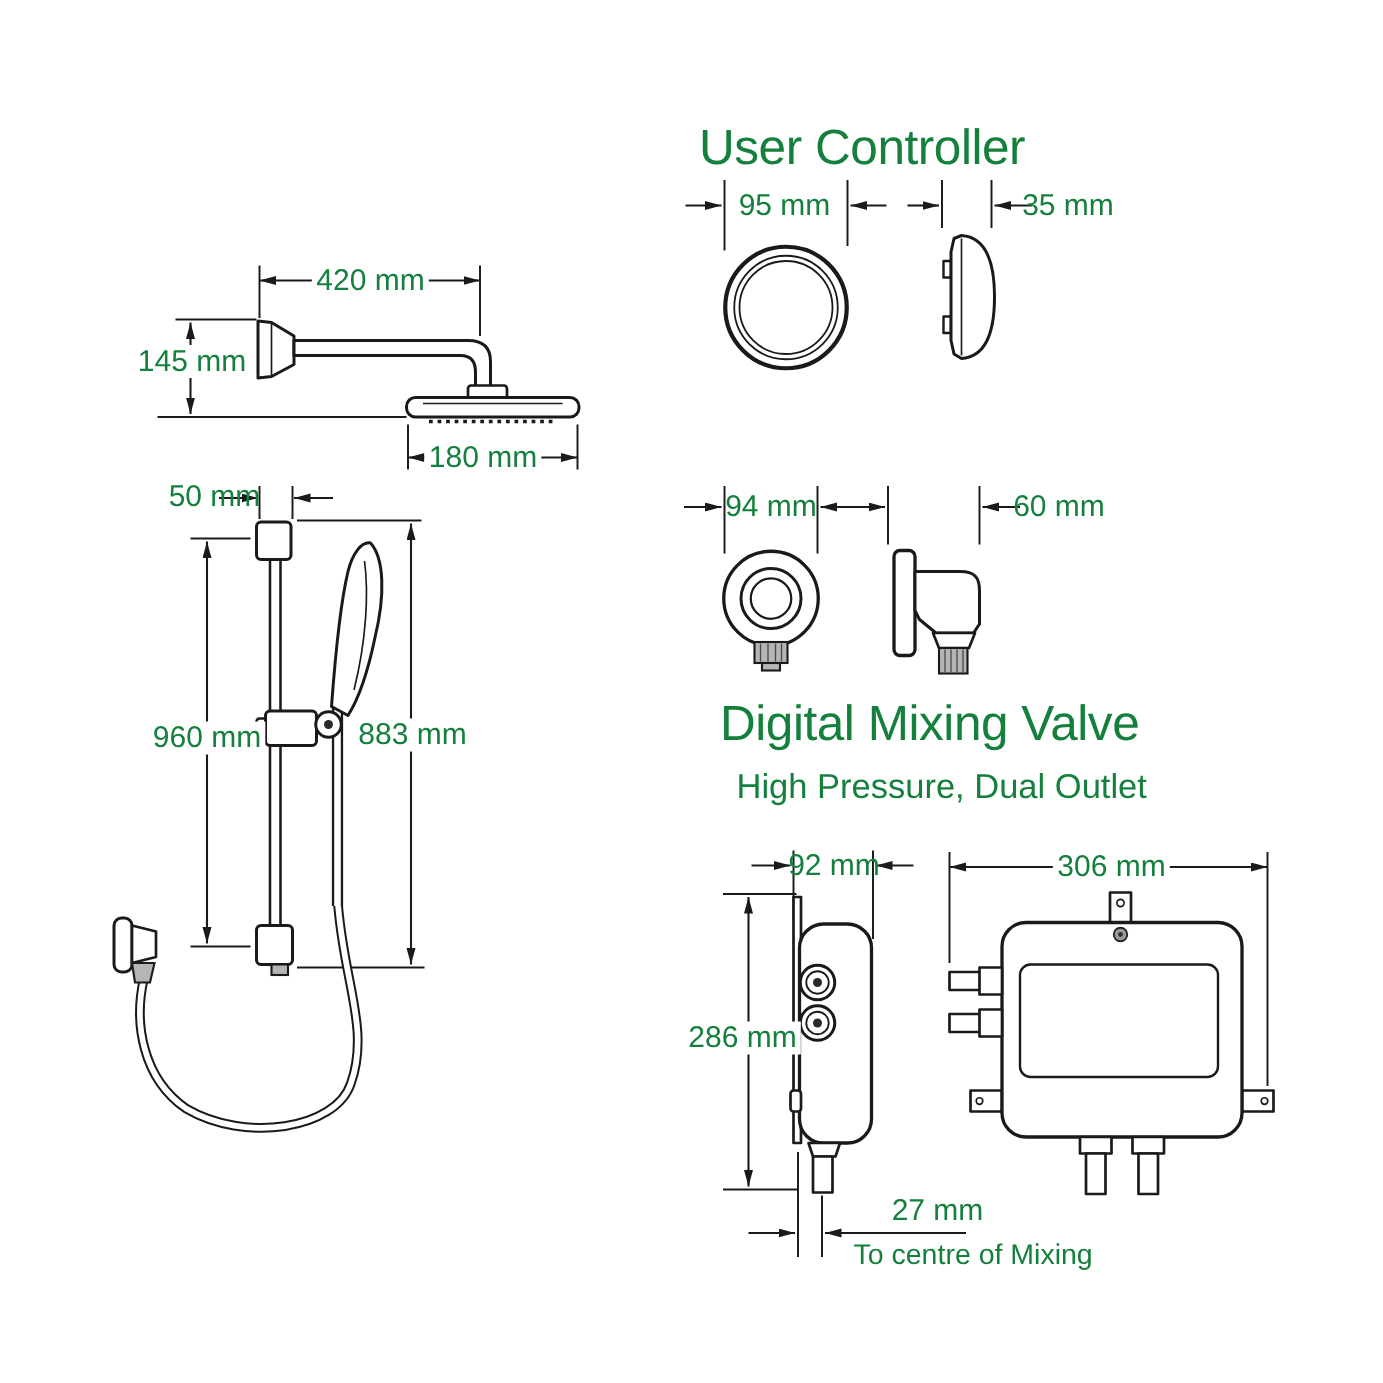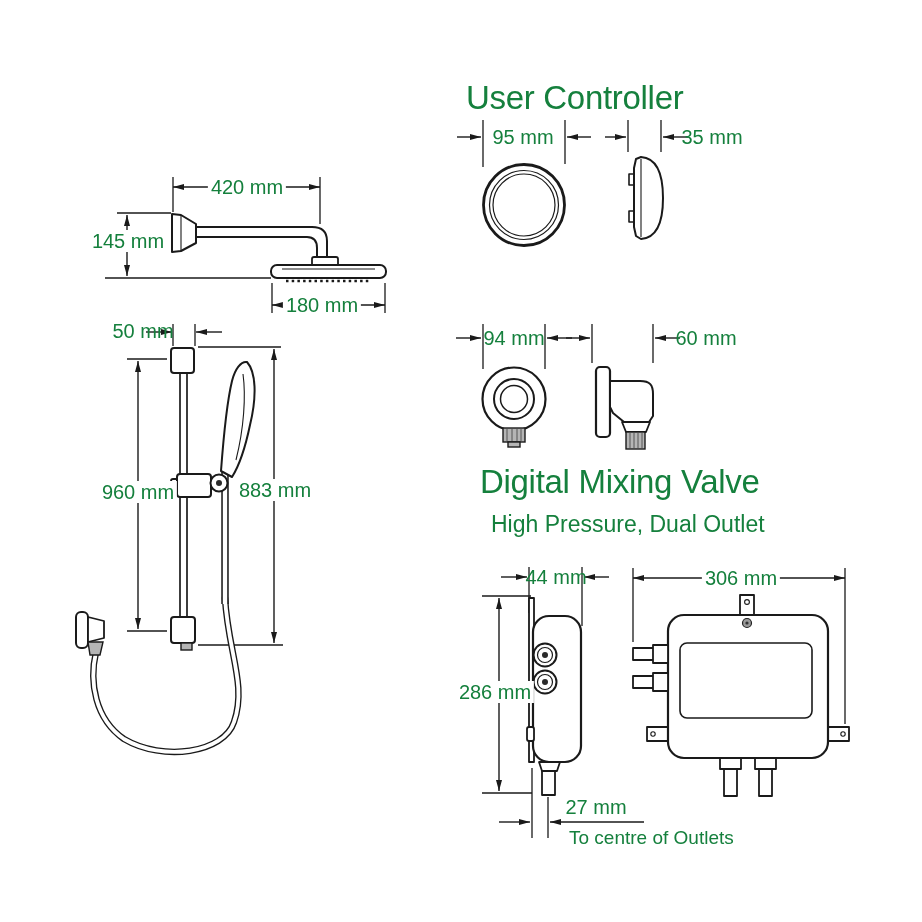--- a/index.html
+++ b/index.html
@@ -209,19 +209,19 @@
   <div class="lbl" style="left:119px;top:331px;margin-left:24px;">50 mm</div>
   <div class="lbl bg" style="left:138px;top:492px;">960 mm</div>
   <div class="lbl bg" style="left:275px;top:490px;">883 mm</div>
 
   <div class="lbl" style="left:523px;top:137px;">95 mm</div>
   <div class="lbl" style="left:712px;top:137px;">35 mm</div>
 
   <div class="lbl" style="left:514px;top:338px;">94 mm</div>
   <div class="lbl" style="left:706px;top:338px;">60 mm</div>
 
-  <div class="lbl" style="left:556px;top:577px;">44 mm</div>
+  <div class="lbl" style="left:556px;top:577px;">92 mm</div>
   <div class="lbl bg" style="left:741px;top:578px;">306 mm</div>
   <div class="lbl bg" style="left:495px;top:692px;">286 mm</div>
-  <div class="lbl" style="left:596px;top:807px;">27 mm</div>
-  <div class="lbl left note" style="left:569px;top:838px;">To centre of Outlets</div>
+  <div class="lbl" style="left:625px;top:807px;">27 mm</div>
+  <div class="lbl left note" style="left:569px;top:838px;">To centre of Mixing</div>
 
 </div>
 
 </body></html>

